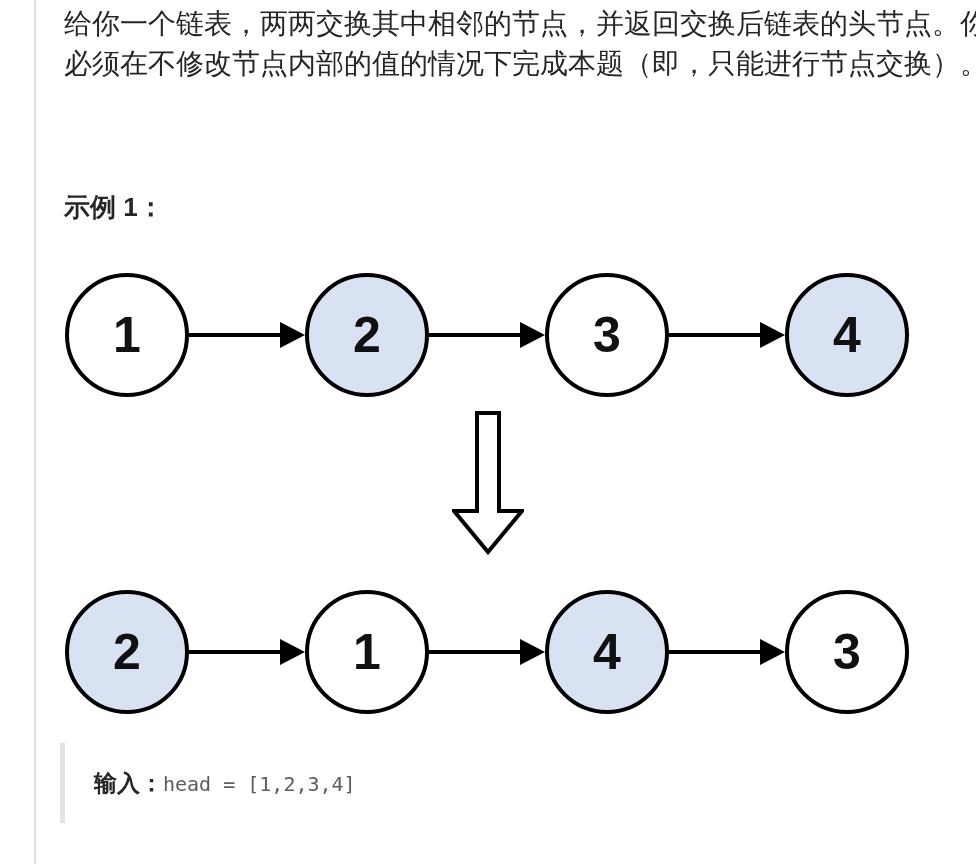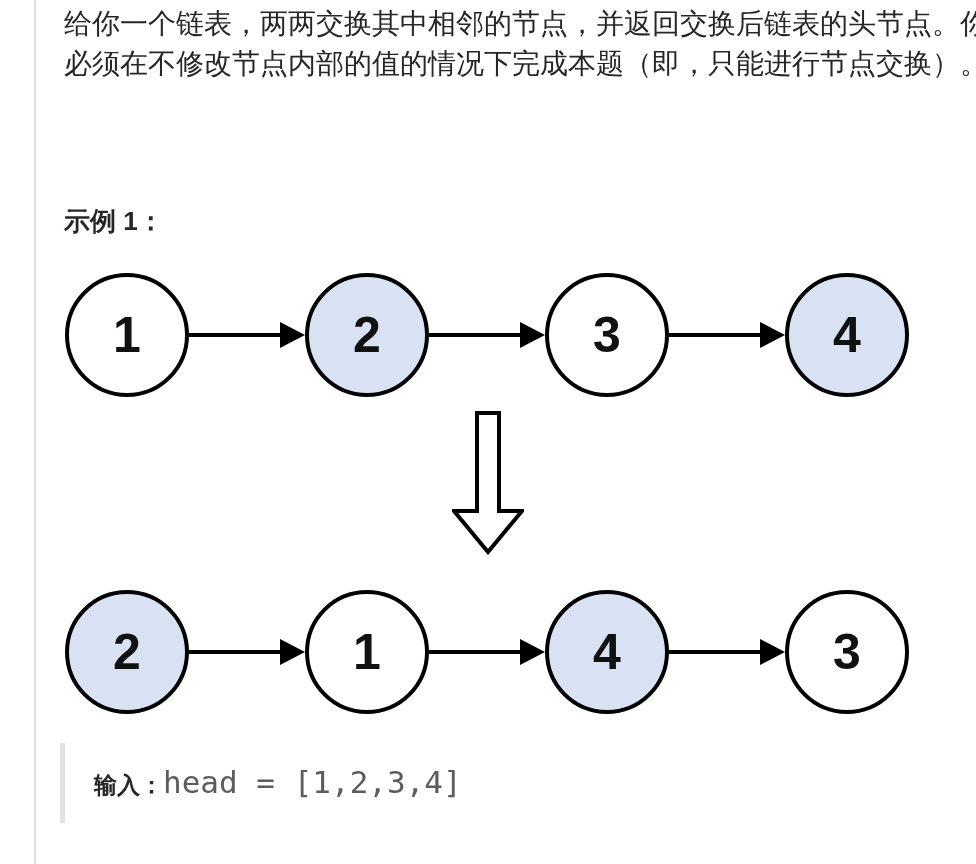--- a/index.html
+++ b/index.html
@@ -7,21 +7,21 @@
   .page {
     position:relative; width:976px; height:864px; background:#ffffff;
     font-family:"Liberation Sans","DejaVu Sans",sans-serif; color:#262626; overflow:hidden;margin-left:32px;
   }
   .left-divider { position:absolute; left:2px; top:0; width:2px; height:864px; background:#dfdfdf; }
   .desc {
     position:absolute; left:32px; top:4px; width:932px;
     font-size:28px; line-height:40px; color:#262626;
   }
   .example-heading {
-    position:absolute; left:32px; top:205px;
+    position:absolute; left:32px; top:191px;
     font-size:26px; line-height:32px; font-weight:700; color:#262626;
   }
   .list-row { position:absolute; left:33px; display:flex; align-items:center; }
   .row-before { top:273px; }
   .row-after  { top:590px; }
   .node {
     width:124px; height:124px; border:4px solid #000; border-radius:50%;
     background:#ffffff; display:flex; align-items:center; justify-content:center;
     font-size:50px; font-weight:700; color:#111; flex:0 0 auto;
   }
@@ -33,21 +33,21 @@
   }
   .down-arrow { position:absolute; left:420px; top:411px; }
   .example-io {
     position:absolute; left:28px; top:743px; height:80px;
     border-left:5px solid #e2e2e2; padding-left:29px;
     display:flex; flex-direction:column; justify-content:center;
   }
   .io-line { font-size:23px; line-height:40px; font-weight:700; color:#262626; white-space:pre; }
   .io-line .mono {
     font-family:"DejaVu Sans Mono","Liberation Mono",monospace;
-    font-size:31px; font-weight:400; color:#5c5c5c;
+    font-size:20px; font-weight:400; color:#5c5c5c;
   }
 </style>
 </head>
 <body>
 
 <div class="page">
   <div class="left-divider"></div>
 
   <p class="desc">给你一个链表，两两交换其中相邻的节点，并返回交换后链表的头节点。你必须在不修改节点内部的值的情况下完成本题（即，只能进行节点交换）。</p>
 

